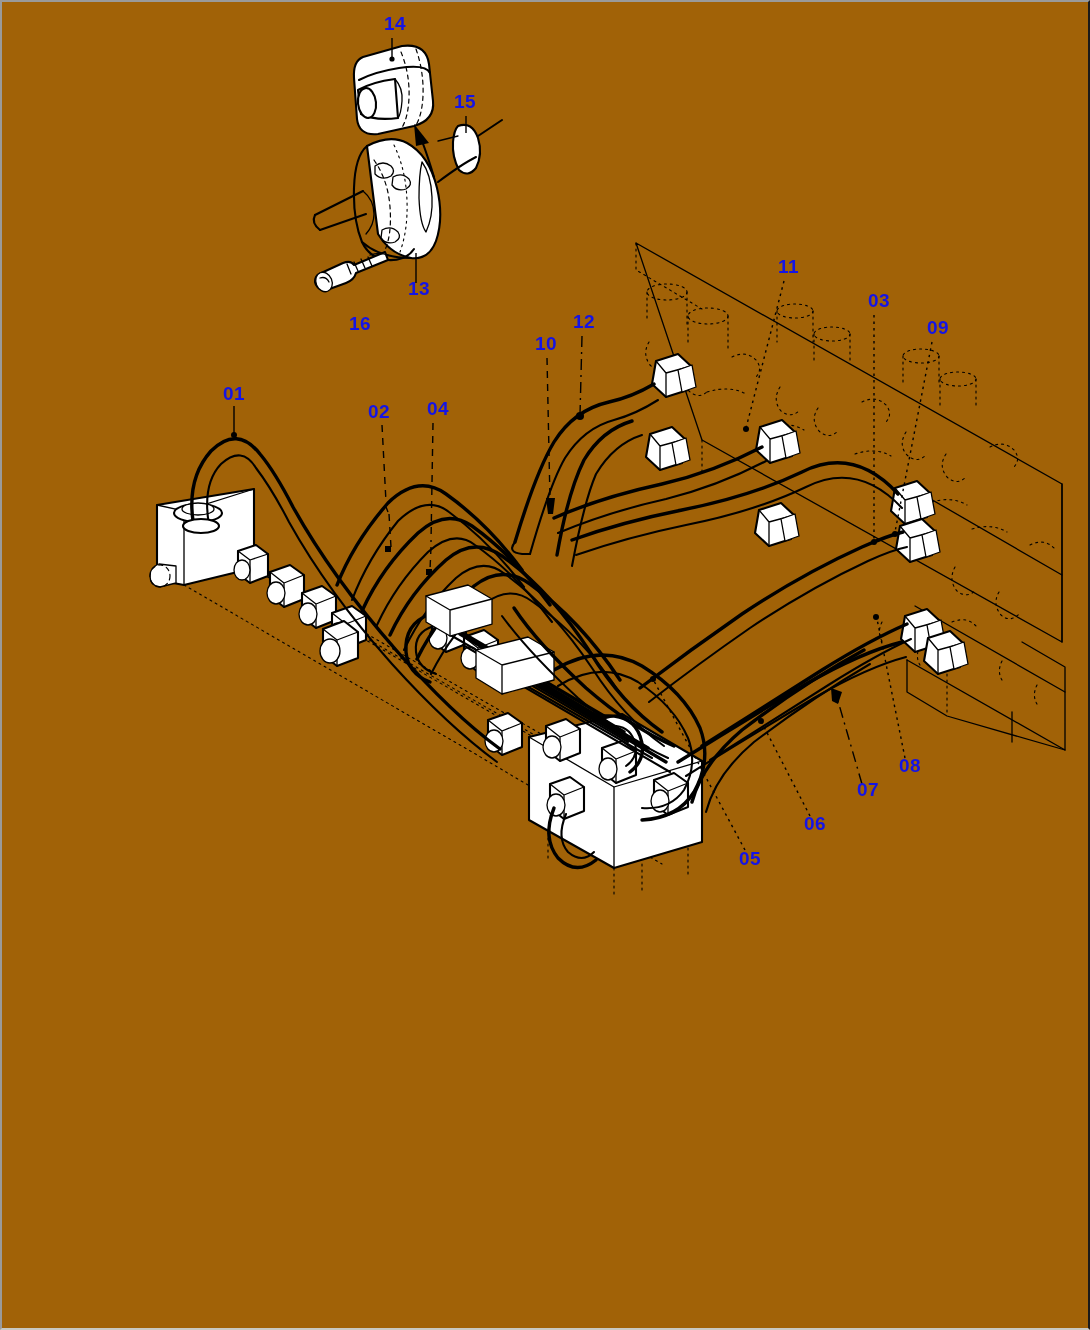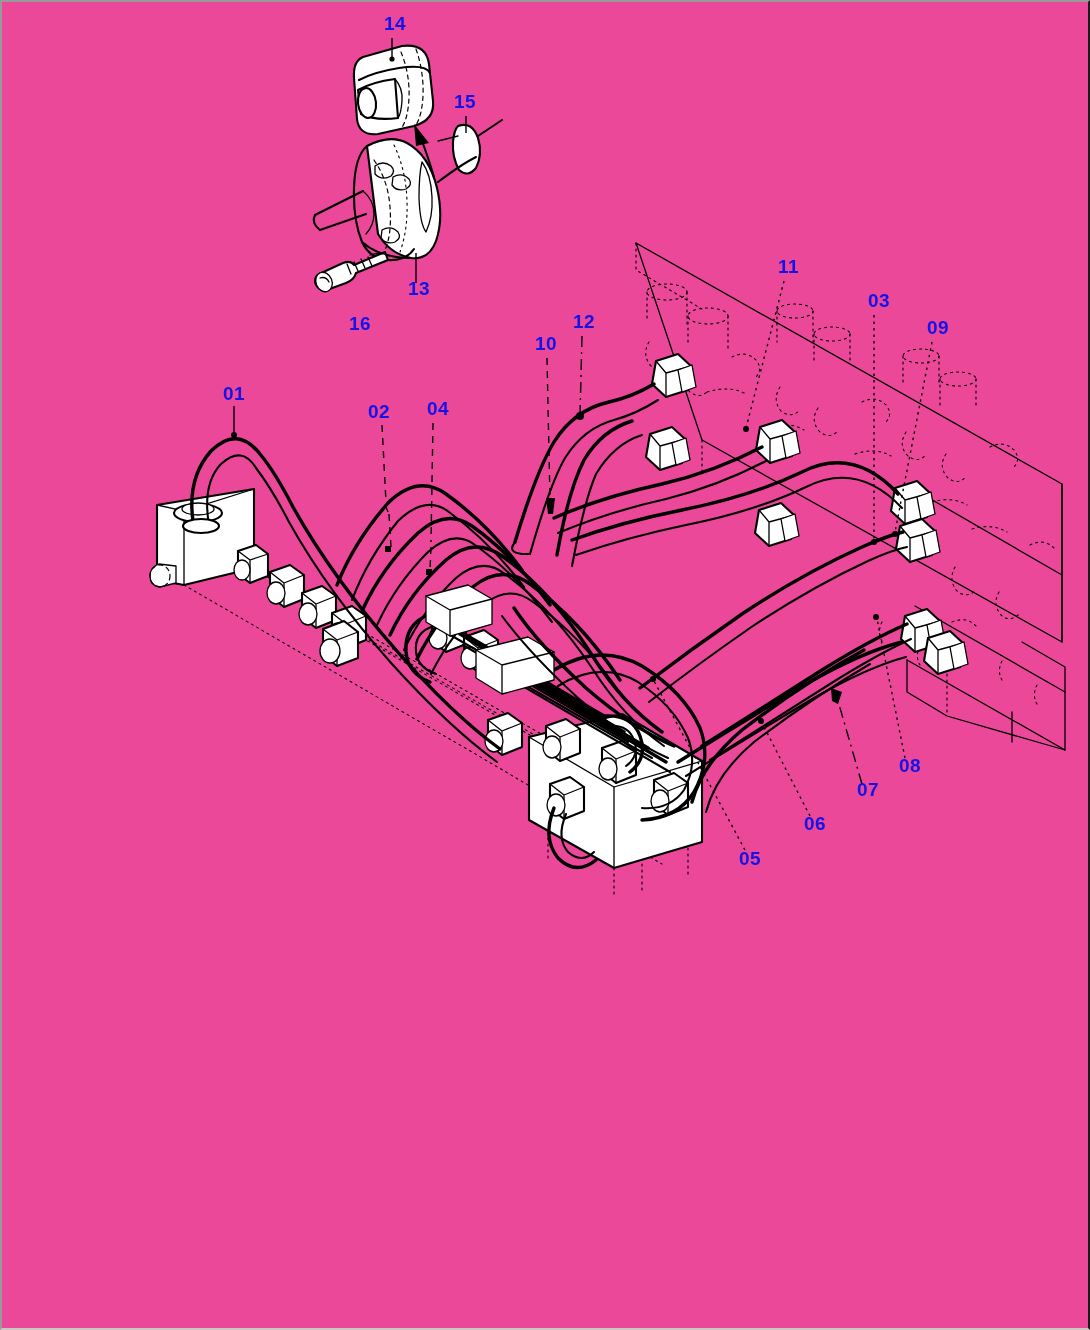--- a/index.html
+++ b/index.html
@@ -2,21 +2,21 @@
 <html><head>
 <meta charset="utf-8">
 <style>
   html,body{margin:0;padding:0;background:#ffffff;}
   body{
     font-family:"Liberation Sans", sans-serif;
     width:1090px;height:1330px;overflow:hidden;position:relative;
   }
   #page{
     position:absolute;inset:0;
-    background:#ec4899;
+    background:#a16207;
     border-left:2px solid #9a9a9a;
     border-top:2px solid #9a9a9a;
     border-right:2px solid #1a1a1a;
     border-bottom:2px solid #c9c9c2;
     box-sizing:border-box;
   }
   #stage{position:absolute;left:0;top:0;width:1090px;height:1330px;}
   svg.diagram{position:absolute;left:0;top:0;width:1090px;height:1330px;display:block;}
   .lbl{
     fill:#1414e6;

